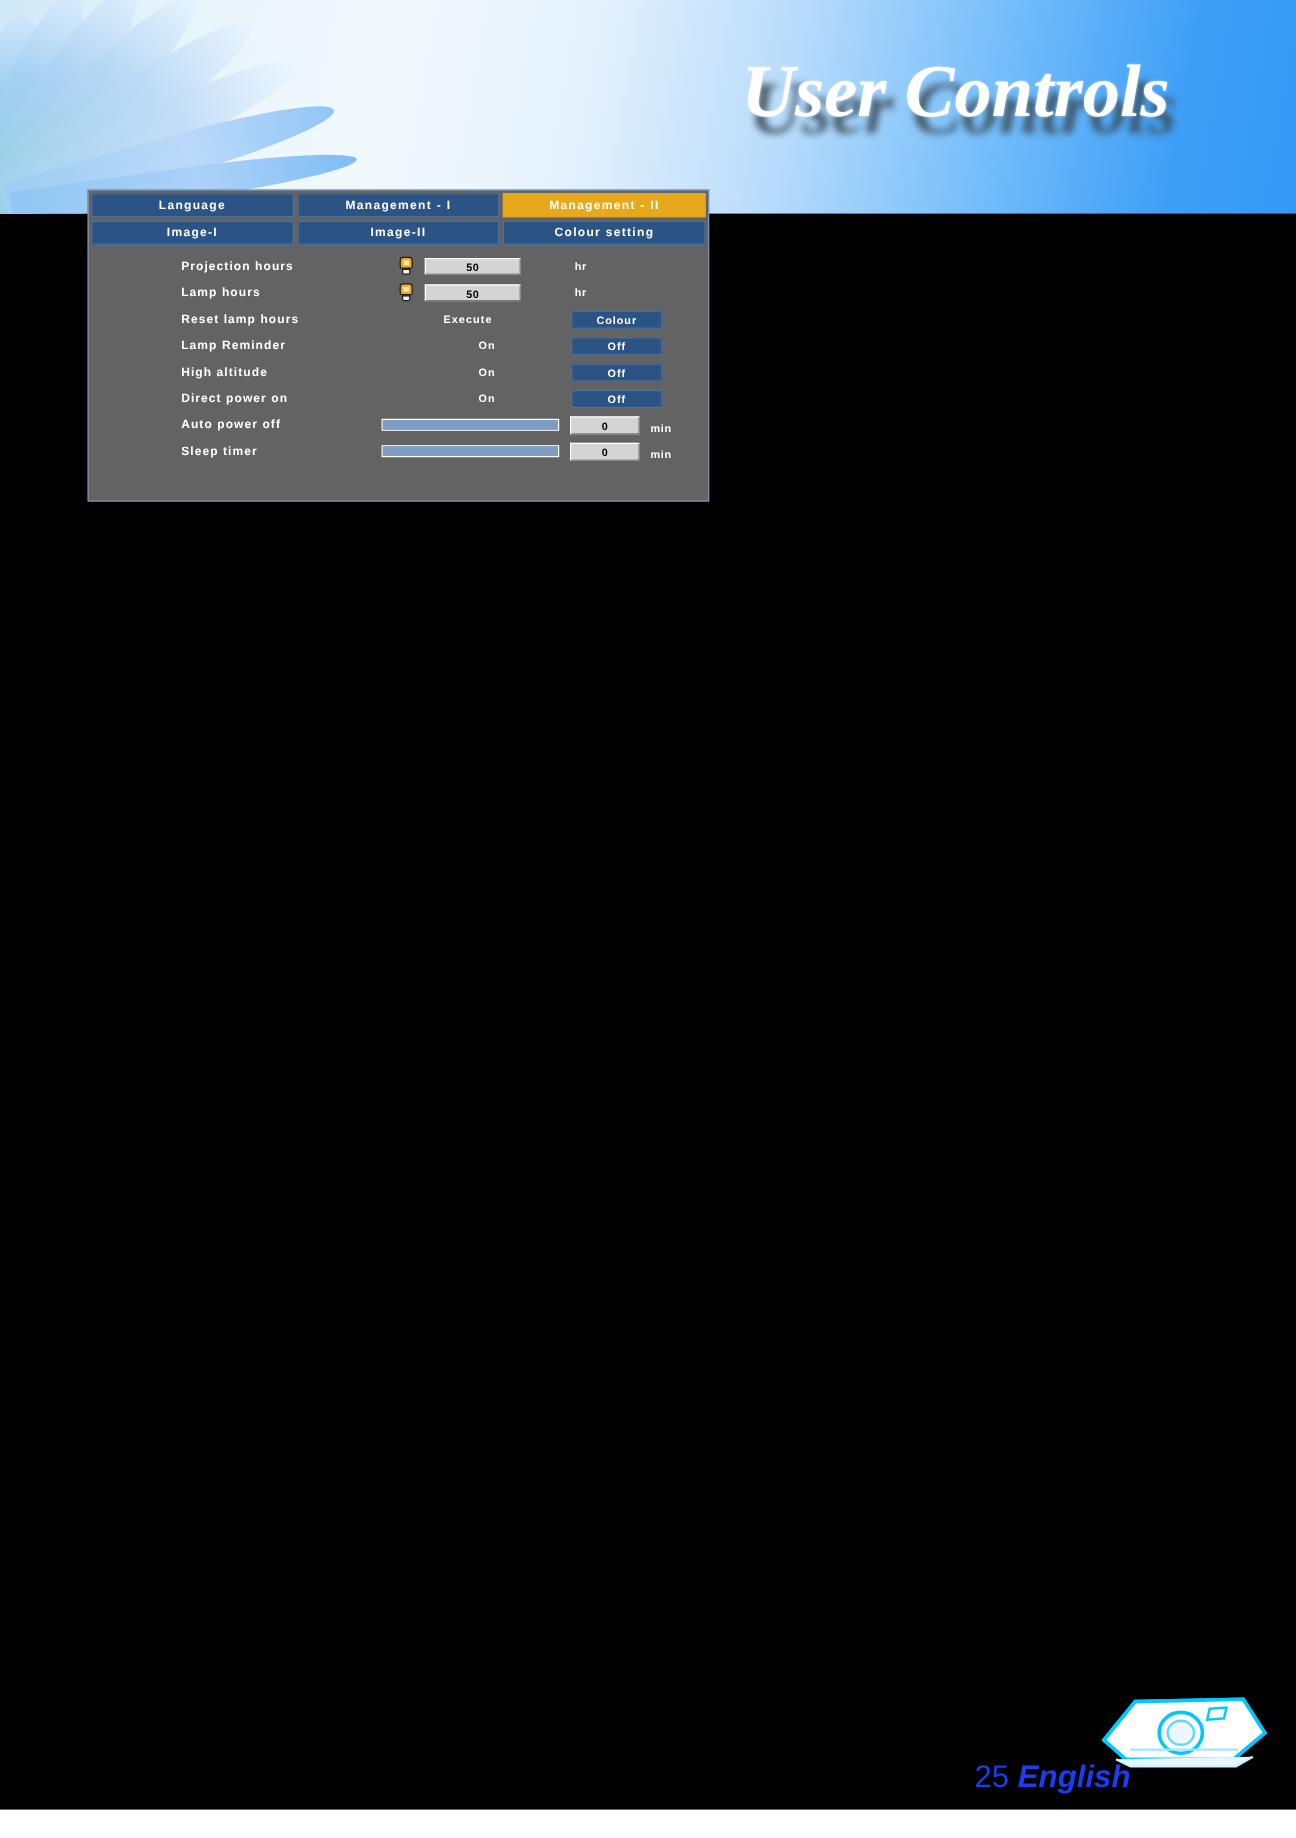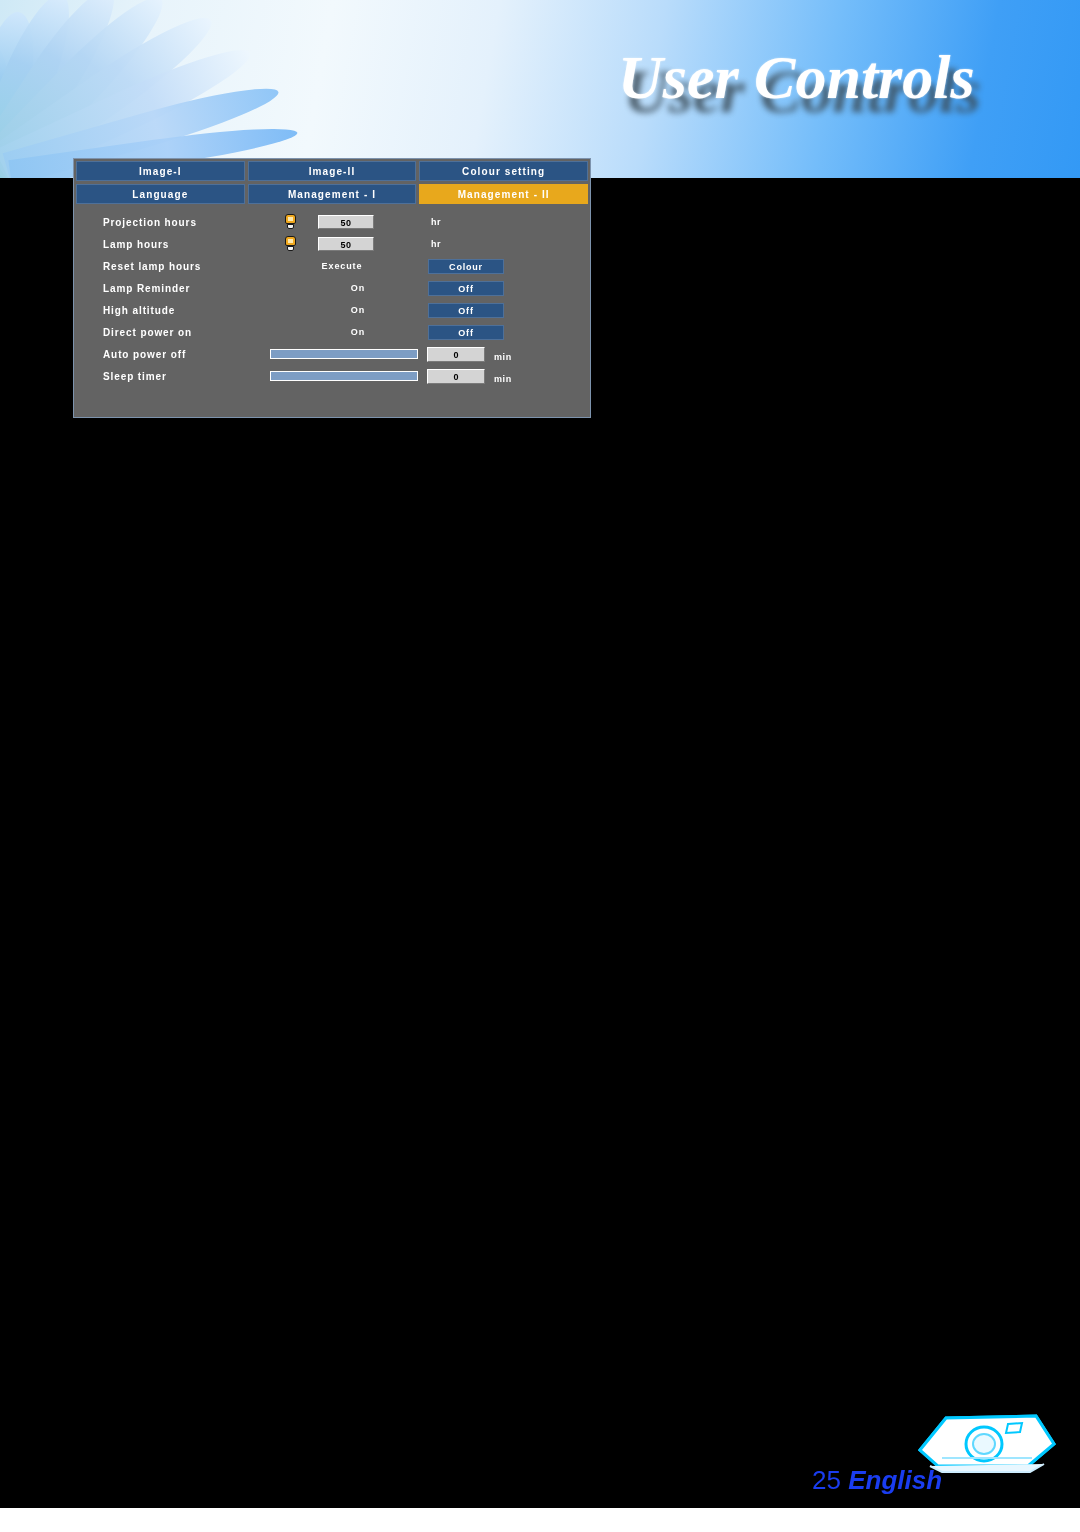--- a/index.html
+++ b/index.html
@@ -143,20 +143,21 @@
     background: #e8a81c;
     border-color: #e8a81c;
     color: #ffffff;
   }
 
   
   #settings {
     position: absolute;
     left: 0; top: 52px;
     width: 100%;
+    padding-left: 48px;
   }
   .row {
     display: flex;
     align-items: center;
     height: 22px;
   }
   .row .label {
     width: 196px;
     padding-left: 29px;
     box-sizing: border-box;
@@ -207,21 +208,21 @@
     left: 3px; top: 10px;
     width: 7px; height: 5px;
     background: #f2f2f2;
     border: 1px solid #1a1a1a;
     box-sizing: border-box;
     border-radius: 0 0 2px 2px;
   }
 
   
   .valuebox {
-    width: 56px;
+    width: 80px;
     height: 14px;
     line-height: 14px;
     background: #d4d4d4;
     border: 1px solid #ffffff;
     border-right-color: #7a7a7a;
     border-bottom-color: #7a7a7a;
     box-sizing: border-box;
     text-align: center;
     color: #000000;
     font-size: 9px;
@@ -341,28 +342,28 @@
     <div id="banner-title-wrap">
       <div id="banner-title-shadow">User Controls</div>
       <div id="banner-title">User Controls</div>
     </div>
   </div>
 
   <div id="osd">
 
     <div id="tab-rows">
       <div class="tab-row">
+        <div class="tab">Language</div>
+        <div class="tab">Management - I</div>
+        <div class="tab active">Management - II</div>
+      </div>
+      <div class="tab-row">
         <div class="tab">Image-I</div>
         <div class="tab">Image-II</div>
         <div class="tab">Colour setting</div>
-      </div>
-      <div class="tab-row">
-        <div class="tab">Language</div>
-        <div class="tab">Management - I</div>
-        <div class="tab active">Management - II</div>
       </div>
     </div>
 
     <div id="settings">
 
       <div class="row">
         <div class="label">Projection hours</div>
         <div class="mid">
           <span class="lamp-icon">
             <span class="bulb"></span>

